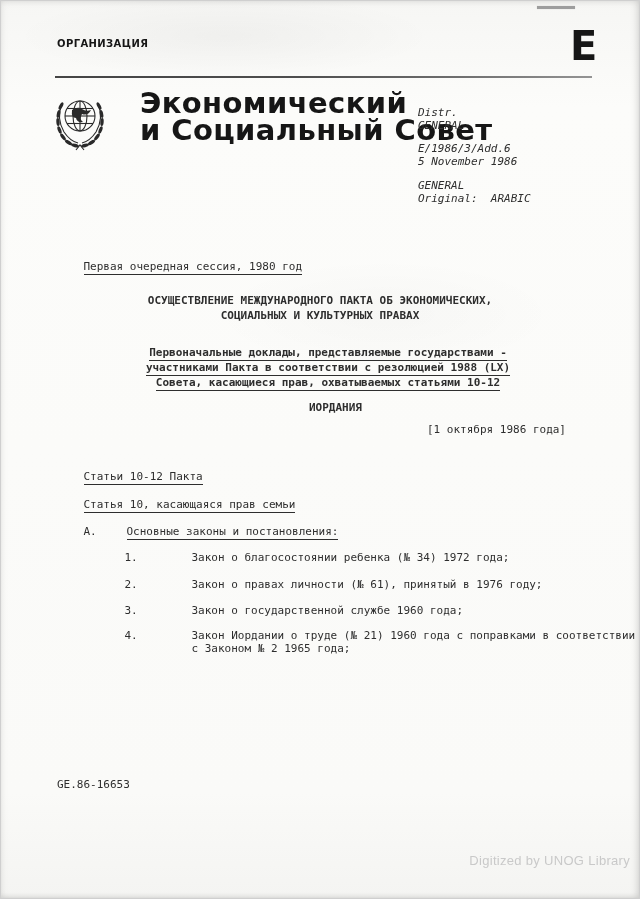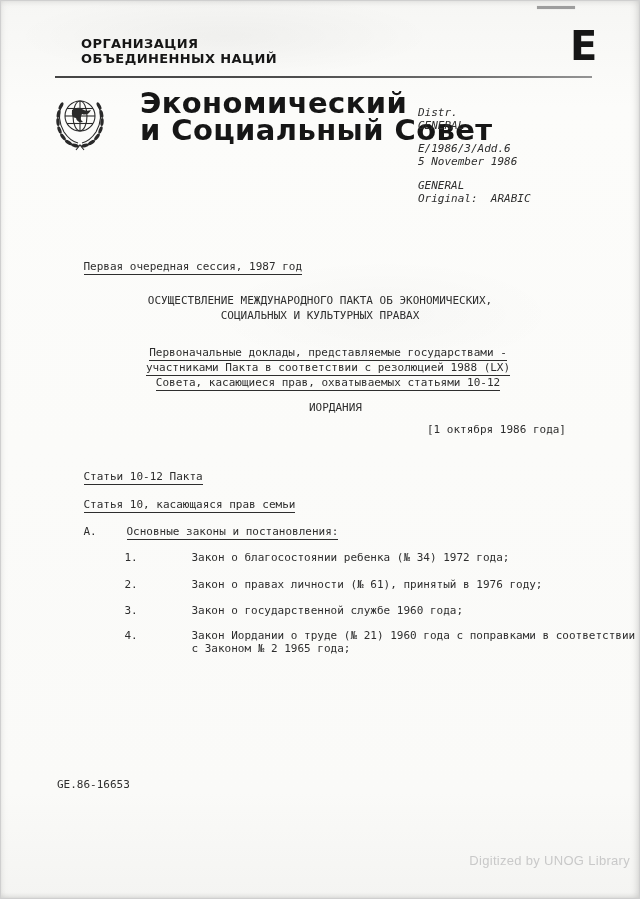--- a/index.html
+++ b/index.html
@@ -21,24 +21,24 @@
     font-family:"DejaVu Sans Mono","Liberation Mono",monospace;
     font-size:11px; line-height:13px; color:#2e2e2e;
     white-space:pre;
   }
   .wraptext { white-space:normal;margin-left:32px; }
   .u { border-bottom:1px solid #2e2e2e; padding-bottom:1px; }
   .sans-bold {
     font-family:"DejaVu Sans","Liberation Sans",sans-serif;
     font-weight:bold; color:#161616;
   }
-  .org { font-size:13px; line-height:15px; letter-spacing:0.4px;margin-left:24px; }
+  .org { font-size:10px; line-height:15px; letter-spacing:0.4px; }
   .council { font-size:29px; line-height:27px; letter-spacing:0.4px; }
   .big-e { font-size:40px; line-height:40px; letter-spacing:0; }
-  .centered { left:0; width:640px; text-align:center; }
+  .centered { left:0; width:640px; text-align:center;font-weight:bold; }
   .rule {
     height:2px;
     background:linear-gradient(90deg,#454545 0%,#4e4e4e 45%,#6e6e6e 75%,#949494 100%);
   }
   .dash { background:#9d9d9d; box-shadow:0 0 1px rgba(0,0,0,0.25); }
   .law-num { display:inline-block; width:35px; vertical-align:top; }
   .law-text { display:inline-block; width:452px; vertical-align:top; }
   .watermark {
     font-family:"Liberation Sans","DejaVu Sans",sans-serif;
     font-size:13px; color:#c9c9c9; letter-spacing:0.3px;
@@ -48,21 +48,20 @@
 </style>
 </head>
 <body>
 
 <div class="page">
 
   <div class="abs dash" style="left:537px; top:6px; width:38px; height:3px;"></div>
 
   <div class="abs sans-bold org" style="left:57px; top:36px;">
     <div>ОРГАНИЗАЦИЯ</div>
-    <div>ОБЪЕДИНЕННЫХ НАЦИЙ</div>
   </div>
 
   <div class="abs sans-bold big-e" style="left:570px; top:26px;">E</div>
 
   <div class="abs rule" style="left:55px; top:76px; width:537px;"></div>
 
   <div class="abs" style="left:52px; top:90px;">
     <svg width="56" height="68" viewBox="0 0 56 68">
       <circle class="ln" cx="28" cy="26" r="15"></circle>
       <ellipse class="ln" cx="28" cy="26" rx="7" ry="15"></ellipse>
@@ -101,21 +100,21 @@
   <div class="abs" style="left:418px; top:106px;font-style:italic;">
     <div class="mono">Distr.</div>
     <div class="mono">GENERAL</div>
     <div class="mono" style="margin-top:10px;">E/1986/3/Add.6</div>
     <div class="mono">5 November 1986</div>
     <div class="mono" style="margin-top:11px;">GENERAL</div>
     <div class="mono">Original:  ARABIC</div>
   </div>
 
   <div class="abs mono" style="left:57px; top:247px;">
-    <span class="u">Первая очередная сессия, 1987 год</span>
+    <span class="u">Первая очередная сессия, 1980 год</span>
   </div>
 
   <div class="abs centered" style="top:293px;">
     <div class="mono" style="line-height:15px;">ОСУЩЕСТВЛЕНИЕ МЕЖДУНАРОДНОГО ПАКТА ОБ ЭКОНОМИЧЕСКИХ,</div>
     <div class="mono" style="line-height:15px;">СОЦИАЛЬНЫХ И КУЛЬТУРНЫХ ПРАВАХ</div>
   </div>
 
   <div class="abs centered" style="top:345px;padding-left:16px;">
     <div class="mono" style="line-height:15px;"><span class="u">Первоначальные доклады, представляемые государствами -</span></div>
     <div class="mono" style="line-height:15px;"><span class="u">участниками Пакта в соответствии с резолюцией 1988 (LX)</span></div>

